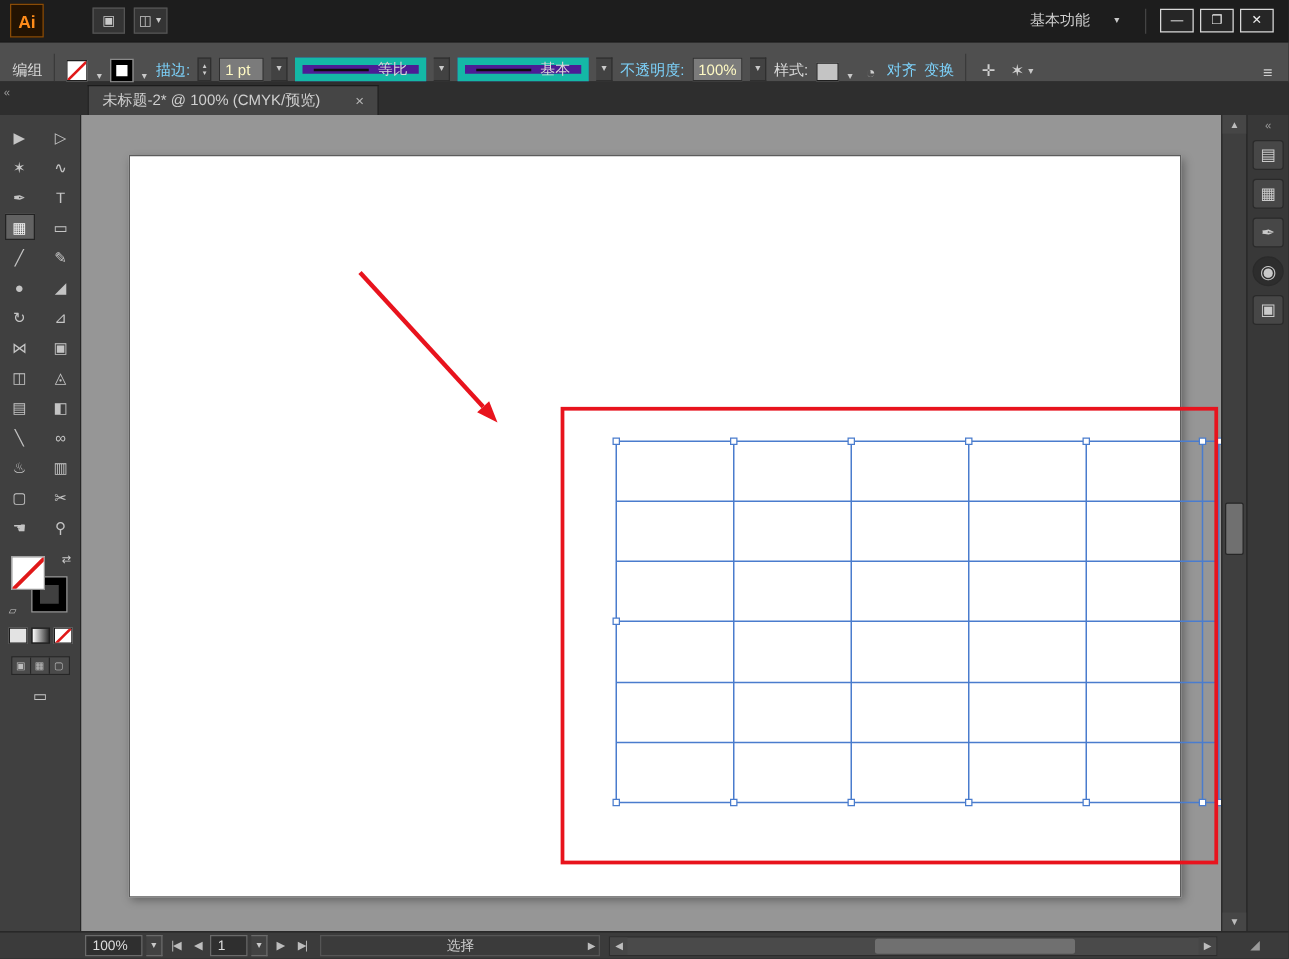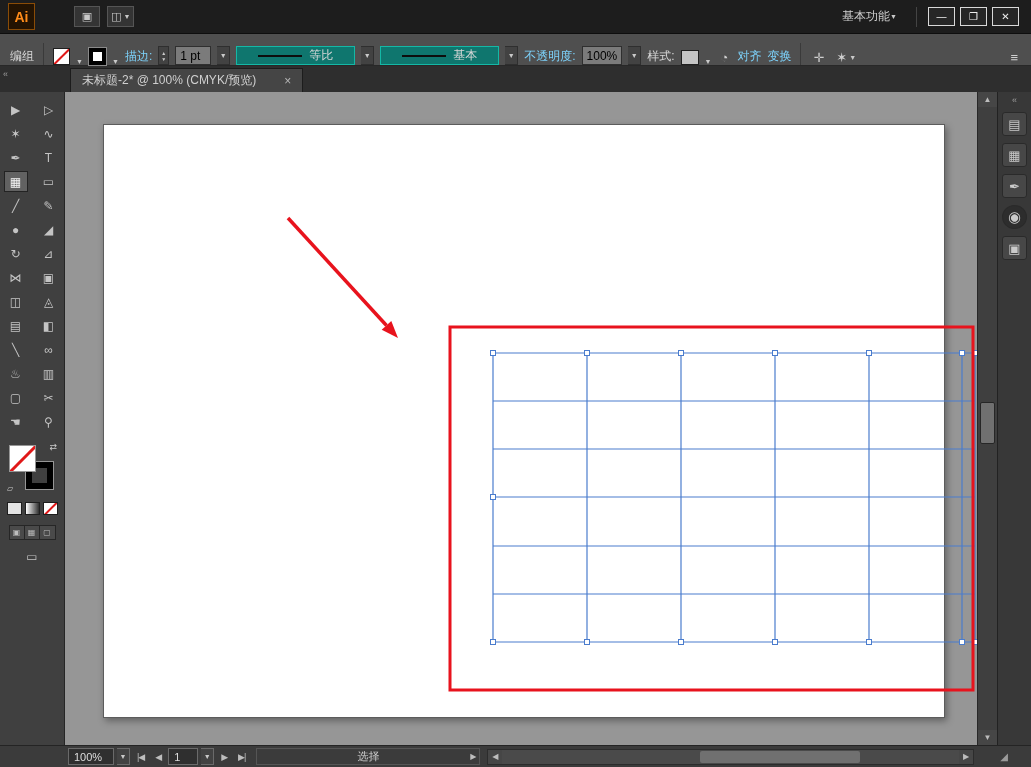--- a/index.html
+++ b/index.html
@@ -8,41 +8,41 @@
   body{position:relative}
 
   
   .menubar{height:33px;display:flex;align-items:center;background:#1d1d1d;padding:16px 8px;gap:1px}
   .logo{width:27px;height:27px;background:#231302;border:1px solid #8a4c07;color:#ff8c1a;font-weight:bold;
     display:flex;align-items:center;justify-content:center;margin-right:10px;font-size:14px}
   .menu-item{padding:0 10px;height:33px;line-height:33px;color:#dcdcdc;white-space:nowrap}
   .mb-icon{min-width:26px;height:21px;border:1px solid #555;background:#343434;color:#c9c9c9;
     display:flex;align-items:center;justify-content:center;font-size:11px;margin:0 3px;gap:2px;padding:0 3px}
   .spacer{flex:1}
-  .workspace{display:flex;align-items:center;gap:0;padding:0 12px;color:#cfcfcf;white-space:nowrap}
+  .workspace{display:flex;align-items:center;gap:18px;padding:0 12px;color:#cfcfcf;white-space:nowrap}
   .vbar{width:1px;height:20px;background:#444;margin:0 6px}
   .win-btns{display:flex;gap:5px;margin:0 4px}
   .win-btn{width:27px;height:19px;border:1px solid #d9d9d9;background:#262626;color:#eee;
     display:flex;align-items:center;justify-content:center;font-size:10px;line-height:1}
   .dd{font-size:7px;color:#c9c9c9}
 
   
   .controlbar{height:33px;background:#4f4f4f;border-top:1px solid #0e0e0e;border-bottom:1px solid #282828;
     display:flex;align-items:flex-end;padding:0 10px;gap:6px;white-space:nowrap}
   .link{color:#7dd3fc;}
   .sep{width:1px;height:22px;background:#3a3a3a;margin:0 3px}
   .none-sw{width:17px;height:17px;background:#fff;border:1px solid #1f1f1f;position:relative;overflow:hidden}
   .none-sw::after{content:"";position:absolute;left:-4px;right:-4px;top:7px;height:2px;background:#e01818;transform:rotate(-45deg)}
   .stroke-sw{width:17px;height:17px;border:4px solid #000;background:#fff;box-shadow:0 0 0 1px #8a8a8a}
-  .field{height:19px;background:#7b7b7b;color:#000000;border:1px solid #2f2f2f;display:flex;align-items:center;padding:0 4px;min-width:36px}
+  .field{height:19px;background:#7b7b7b;color:#fef9c3;border:1px solid #2f2f2f;display:flex;align-items:center;padding:0 4px;min-width:36px}
   .dd-btn{width:13px;height:19px;background:#424242;border:1px solid #2f2f2f;border-left:none;
     display:flex;align-items:center;justify-content:center}
   .stepper{display:flex;flex-direction:column;justify-content:center;width:11px;height:19px;background:#424242;
     border:1px solid #2f2f2f;font-size:5px;line-height:6px;color:#ccc;align-items:center}
-  .combo{height:19px;border:1px solid #14b8a6;background:#0f766e;display:flex;align-items:center;gap:7px;padding:0 21px}
+  .combo{height:19px;border:6px solid #14b8a6;background:#4c1d95;display:flex;align-items:center;gap:7px;padding:0 9px}
   .line-sample{width:44px;border-top:2px solid #0d0d0d}
   .style-sw{width:18px;height:15px;background:#c4c4c4;border:1px solid #1f1f1f}
   .cb-icon{color:#cfcfcf;font-size:13px;padding:0 3px;display:flex;align-items:center;gap:2px}
 
   
   .tabstrip{height:26px;background:#2e2e2e;display:flex;align-items:flex-end;position:relative}
   .collapse-l{position:absolute;left:3px;top:3px;font-size:9px;color:#9d9d9d}
   .tab{height:24px;background:#454545;border:1px solid #1c1c1c;border-bottom:none;margin-left:70px;
     display:flex;align-items:center;gap:28px;padding:0 11px;color:#cfcfcf}
   .tab-close{font-size:12px;color:#b5b5b5}

